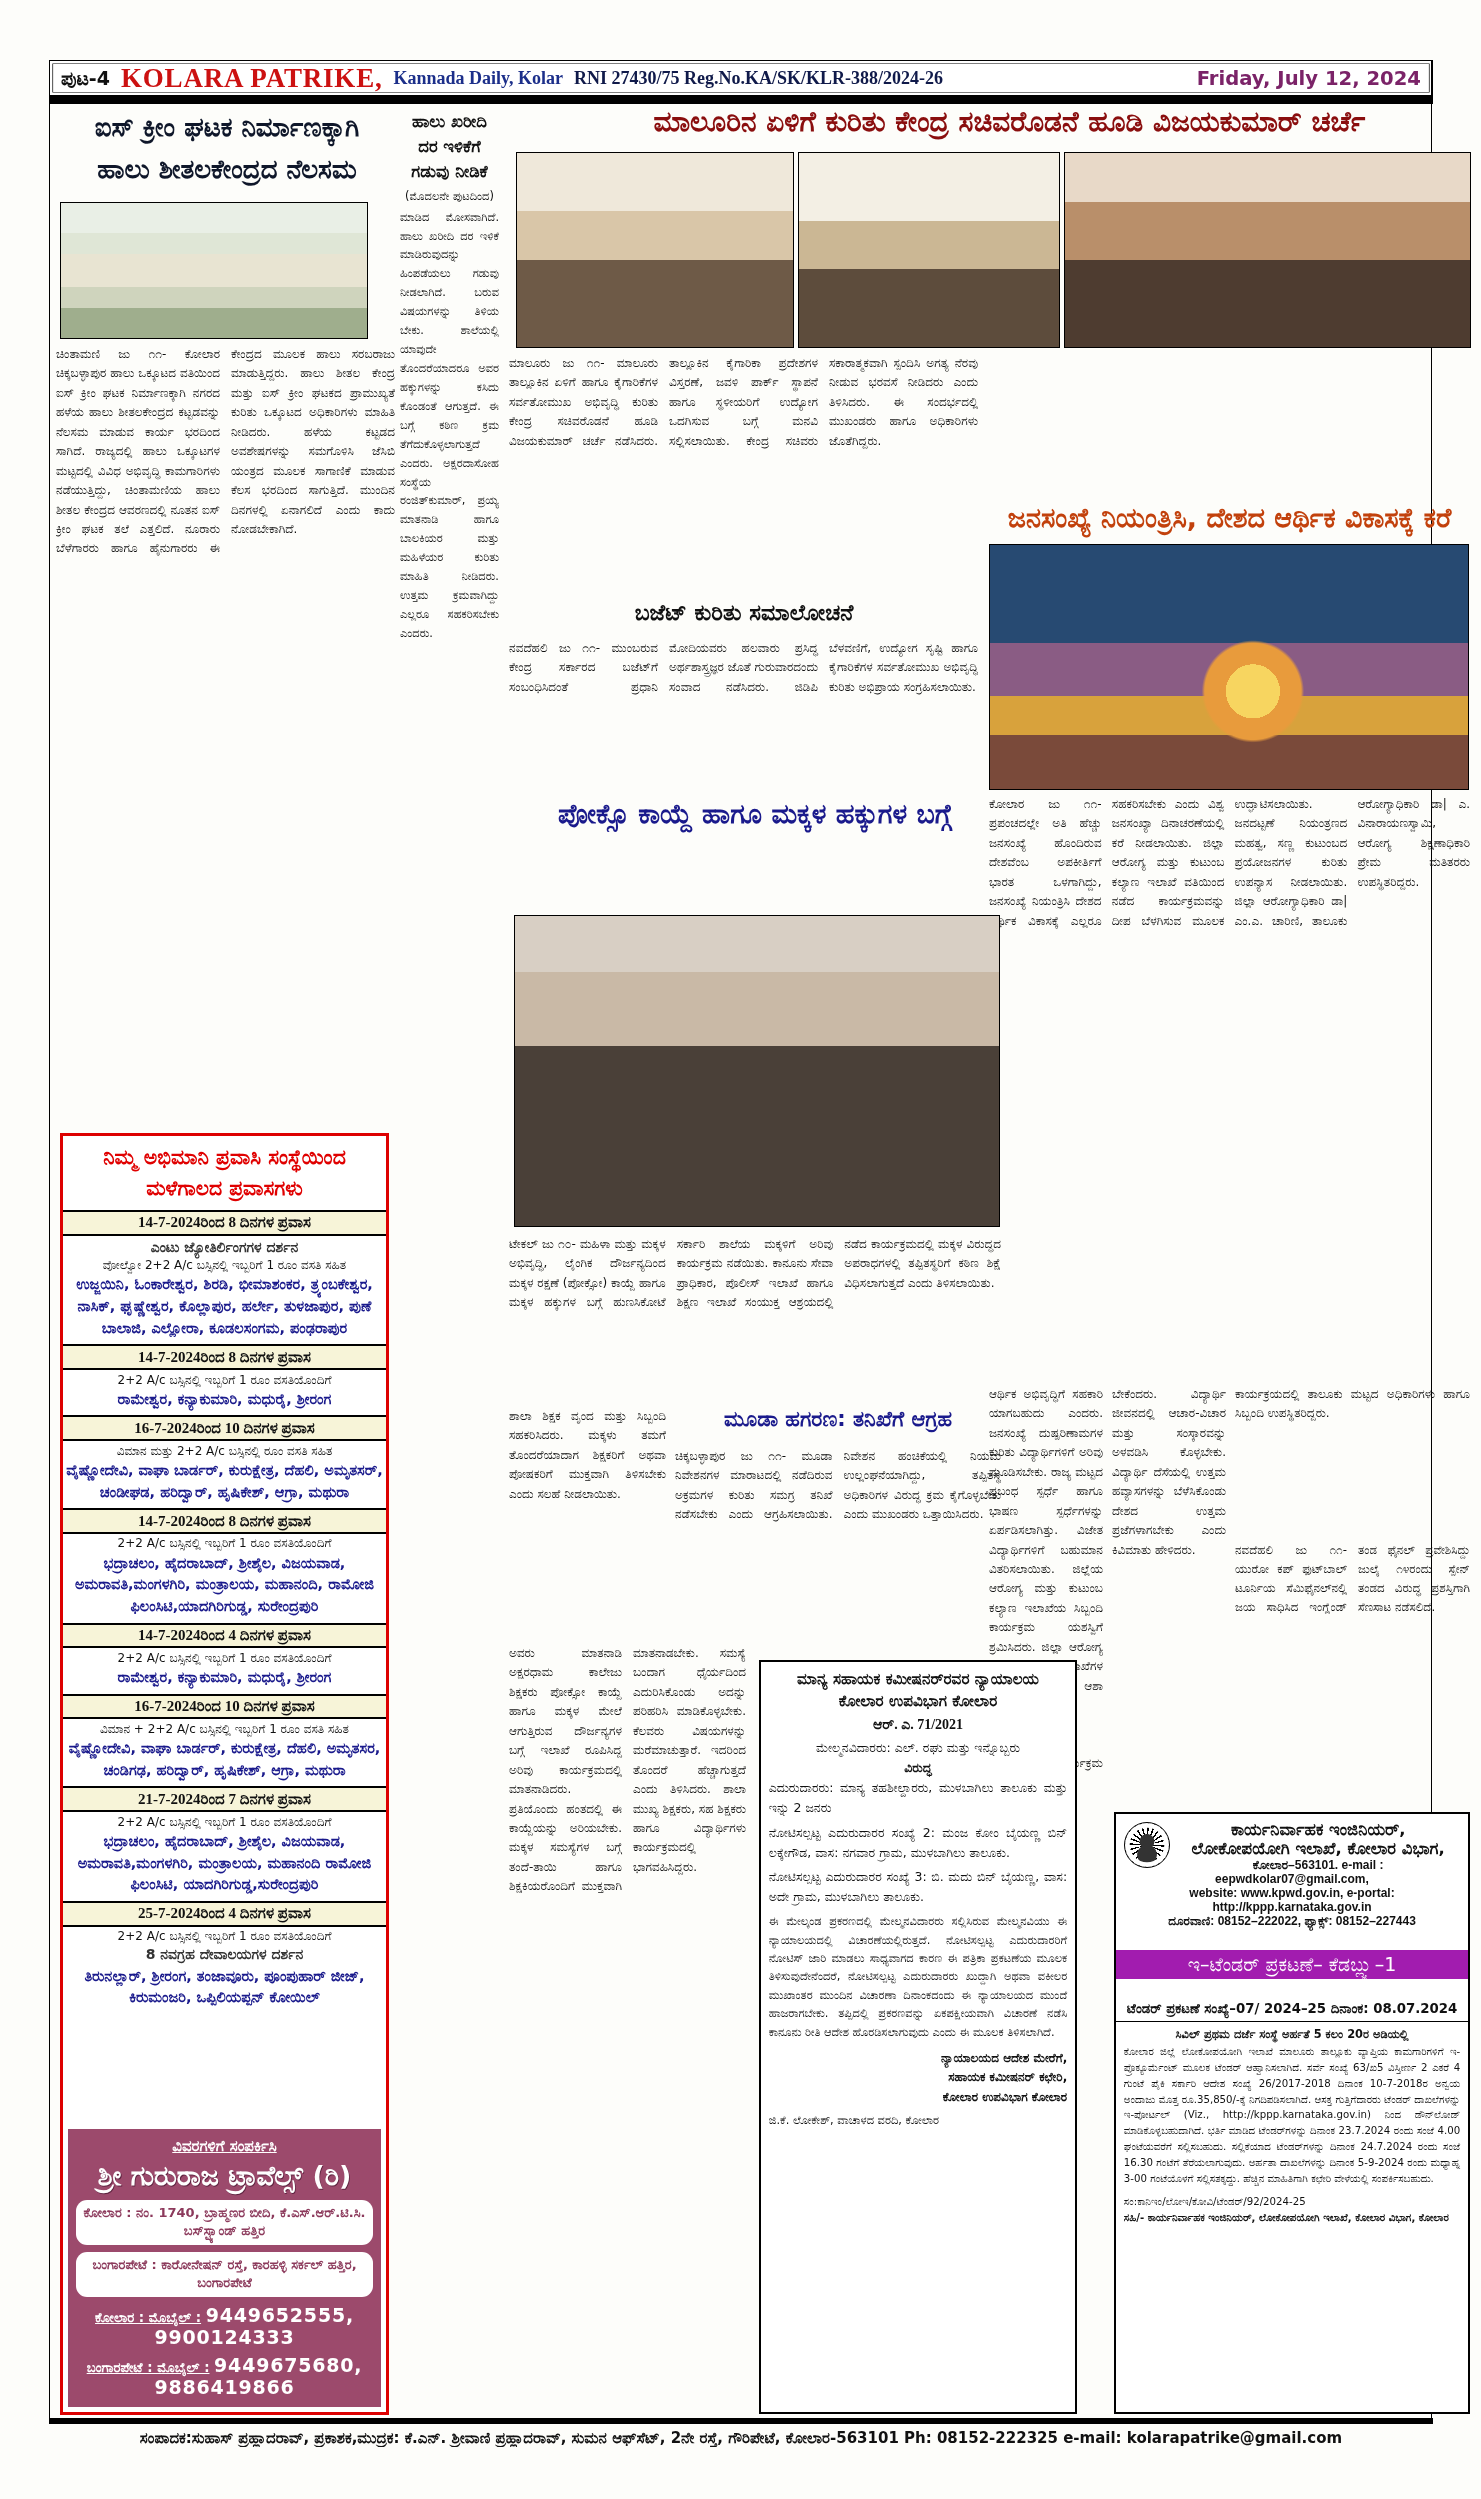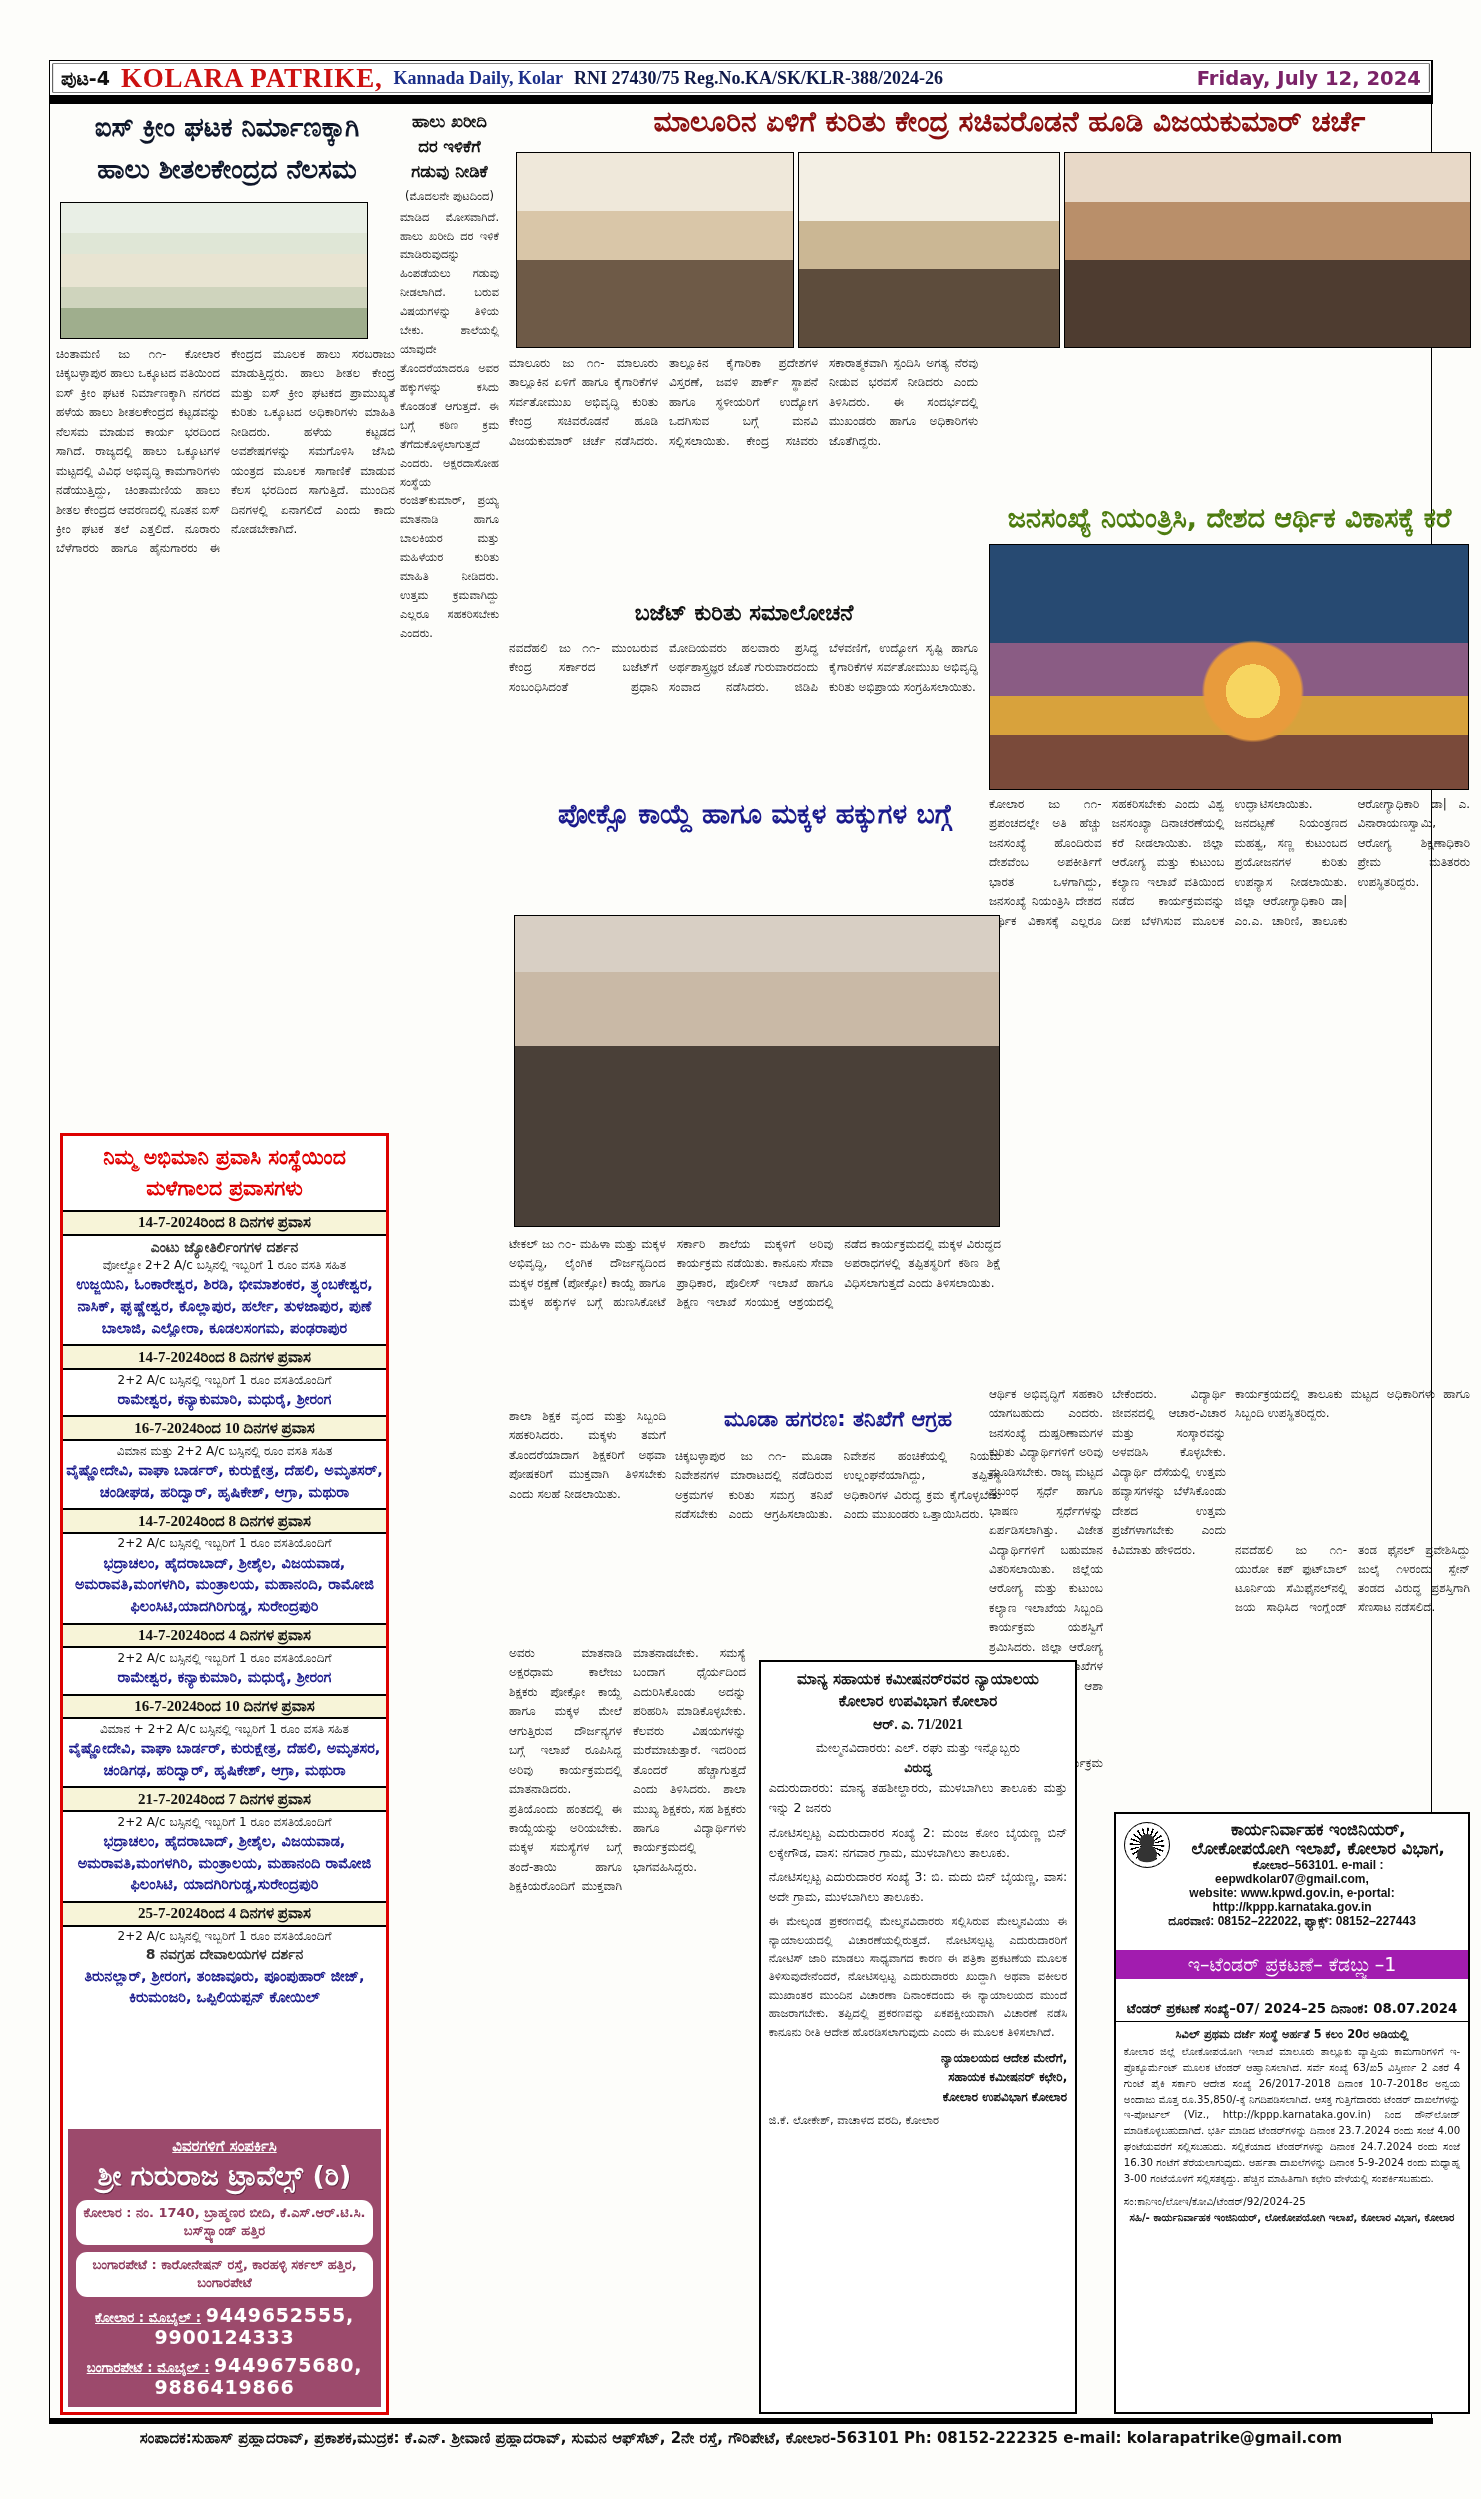--- a/index.html
+++ b/index.html
@@ -21,21 +21,21 @@
   #masthead .sub{font-family:"Liberation Serif",serif;font-size:18px;color:#1c2f8a;font-weight:bold;}
   #masthead .rni{font-family:"Liberation Serif",serif;font-size:18px;color:#101a4a;font-weight:bold;}
   #masthead .dt{margin-left:auto;font-size:19.6px;font-weight:bold;color:#7b2368;}
   #topbar{left:49px;top:96px;width:1384px;height:7.8px;background:#000;}
   #pageframe{left:49px;top:60px;width:1381px;height:2357px;border:1.6px solid #000;pointer-events:none;}
   
   .hl{font-weight:bold;text-align:center;}
   .hl-blue{color:#0f172a;}
   .hl-navy{color:#1a1a8c;}
   .hl-red{color:#8a0e0e;}
-  .hl-pink{color:#4d7c0f;}
+  .hl-pink{color:#c2410c;}
   .subhead{font-weight:bold;text-align:center;}
   
   #ad{left:60px;top:1133px;width:329px;height:1282px;border:3.9px solid #dd0000;background:#fff;box-sizing:border-box;}
   #ad .adtitle{color:#e00000;font-weight:bold;font-size:20.4px;text-align:center;line-height:1.5;margin-top:6.3px;}
   .tour .tdate{background:#f7f4d8;border-top:2.4px solid #000;border-bottom:2.4px solid #000;
       text-align:center;font-size:15px;font-weight:bold;padding:2.4px 0;font-family:"Liberation Serif",serif;}
   .tour .tspecial{font-size:14px;font-weight:bold;color:#333;text-align:center;margin-top:3.1px;}
   .tour .tbus{font-size:12px;text-align:center;margin-top:2.4px;}
   .tour .tplaces{font-size:14.5px;font-weight:bold;color:#1a1a8c;text-align:center;line-height:1.5;padding:2.4px 3.1px 4.7px;}
   #contactbox{position:absolute;left:4.7px;right:4.7px;bottom:4.7px;background:#9c4a6c;padding:7.8px 6.3px 9.4px;box-sizing:border-box;}
@@ -246,19 +246,19 @@
     <div class="th1">ಕಾರ್ಯನಿರ್ವಾಹಕ ಇಂಜಿನಿಯರ್,</div>
     <div class="th1">ಲೋಕೋಪಯೋಗಿ ಇಲಾಖೆ, ಕೋಲಾರ ವಿಭಾಗ,</div>
     <div class="th2">ಕೋಲಾರ–563101. e-mail : eepwdkolar07@gmail.com,</div>
     <div class="th2">website: www.kpwd.gov.in, e-portal: http://kppp.karnataka.gov.in</div>
     <div class="th2">ದೂರವಾಣಿ: 08152–222022,  ಫ್ಯಾಕ್ಸ್: 08152–227443</div>
     <div class="tbar">ಇ–ಟೆಂಡರ್ ಪ್ರಕಟಣೆ– ಕೆಡಬ್ಲ್ಯು–1</div>
     <div class="tnum">ಟೆಂಡರ್ ಪ್ರಕಟಣೆ ಸಂಖ್ಯೆ–07/ 2024–25 ದಿನಾಂಕ: 08.07.2024</div>
     <div class="tsub">ಸಿವಿಲ್ ಪ್ರಥಮ ದರ್ಜೆ ಸಂಸ್ಥೆ ಅರ್ಹತೆ 5 ಕಲಂ 20ರ ಅಡಿಯಲ್ಲಿ</div>
     <div class="tbody just">ಕೋಲಾರ ಜಿಲ್ಲೆ ಲೋಕೋಪಯೋಗಿ ಇಲಾಖೆ ಮಾಲೂರು ತಾಲ್ಲೂಕು ವ್ಯಾಪ್ತಿಯ ಕಾಮಗಾರಿಗಳಿಗೆ ಇ-ಪ್ರೊಕ್ಯೂರ್ಮೆಂಟ್ ಮೂಲಕ ಟೆಂಡರ್ ಆಹ್ವಾನಿಸಲಾಗಿದೆ. ಸರ್ವೆ ಸಂಖ್ಯೆ 63/ಖ5 ವಿಸ್ತೀರ್ಣ 2 ಎಕರೆ 4 ಗುಂಟೆ ಪೈಕಿ ಸರ್ಕಾರಿ ಆದೇಶ ಸಂಖ್ಯೆ 26/2017-2018 ದಿನಾಂಕ 10-7-2018ರ ಅನ್ವಯ ಅಂದಾಜು ಮೊತ್ತ ರೂ.35,850/-ಕ್ಕೆ ನಿಗದಿಪಡಿಸಲಾಗಿದೆ. ಆಸಕ್ತ ಗುತ್ತಿಗೆದಾರರು ಟೆಂಡರ್ ದಾಖಲೆಗಳನ್ನು ಇ-ಪೋರ್ಟಲ್ (Viz., http://kppp.karnataka.gov.in) ನಿಂದ ಡೌನ್‌ಲೋಡ್ ಮಾಡಿಕೊಳ್ಳಬಹುದಾಗಿದೆ. ಭರ್ತಿ ಮಾಡಿದ ಟೆಂಡರ್‌ಗಳನ್ನು ದಿನಾಂಕ 23.7.2024 ರಂದು ಸಂಜೆ 4.00 ಘಂಟೆಯವರೆಗೆ ಸಲ್ಲಿಸಬಹುದು. ಸಲ್ಲಿಕೆಯಾದ ಟೆಂಡರ್‌ಗಳನ್ನು ದಿನಾಂಕ 24.7.2024 ರಂದು ಸಂಜೆ 16.30 ಗಂಟೆಗೆ ತೆರೆಯಲಾಗುವುದು. ಅರ್ಹತಾ ದಾಖಲೆಗಳನ್ನು ದಿನಾಂಕ 5-9-2024 ರಂದು ಮಧ್ಯಾಹ್ನ 3-00 ಗಂಟೆಯೊಳಗೆ ಸಲ್ಲಿಸತಕ್ಕದ್ದು. ಹೆಚ್ಚಿನ ಮಾಹಿತಿಗಾಗಿ ಕಛೇರಿ ವೇಳೆಯಲ್ಲಿ ಸಂಪರ್ಕಿಸಬಹುದು.</div>
     <div class="tbody" style="margin-top:7.8px;">ಸಂ:ಕಾನಿಇಂ/ಲೋಇ/ಕೋವಿ/ಟೆಂಡರ್/92/2024-25</div>
-    <div class="tbody" style="text-align:center;font-weight:bold;">ಸಹಿ/- ಕಾರ್ಯನಿರ್ವಾಹಕ ಇಂಜಿನಿಯರ್, ಲೋಕೋಪಯೋಗಿ ಇಲಾಖೆ, ಕೋಲಾರ ವಿಭಾಗ, ಕೋಲಾರ</div>
+    <div class="tbody" style="text-align:left;font-weight:bold;">ಸಹಿ/- ಕಾರ್ಯನಿರ್ವಾಹಕ ಇಂಜಿನಿಯರ್, ಲೋಕೋಪಯೋಗಿ ಇಲಾಖೆ, ಕೋಲಾರ ವಿಭಾಗ, ಕೋಲಾರ</div>
   </div>
 
   <div class="abs footerbar"></div>
   <div id="footerline" class="abs">ಸಂಪಾದಕ:ಸುಹಾಸ್ ಪ್ರಹ್ಲಾದರಾವ್, ಪ್ರಕಾಶಕ,ಮುದ್ರಕ: ಕೆ.ಎನ್. ಶ್ರೀವಾಣಿ ಪ್ರಹ್ಲಾದರಾವ್, ಸುಮನ ಆಫ್‌ಸೆಟ್, 2ನೇ ರಸ್ತೆ, ಗೌರಿಪೇಟೆ, ಕೋಲಾರ-563101  Ph: 08152-222325  e-mail: kolarapatrike@gmail.com</div>
 </div>
 
 
 </body></html>

